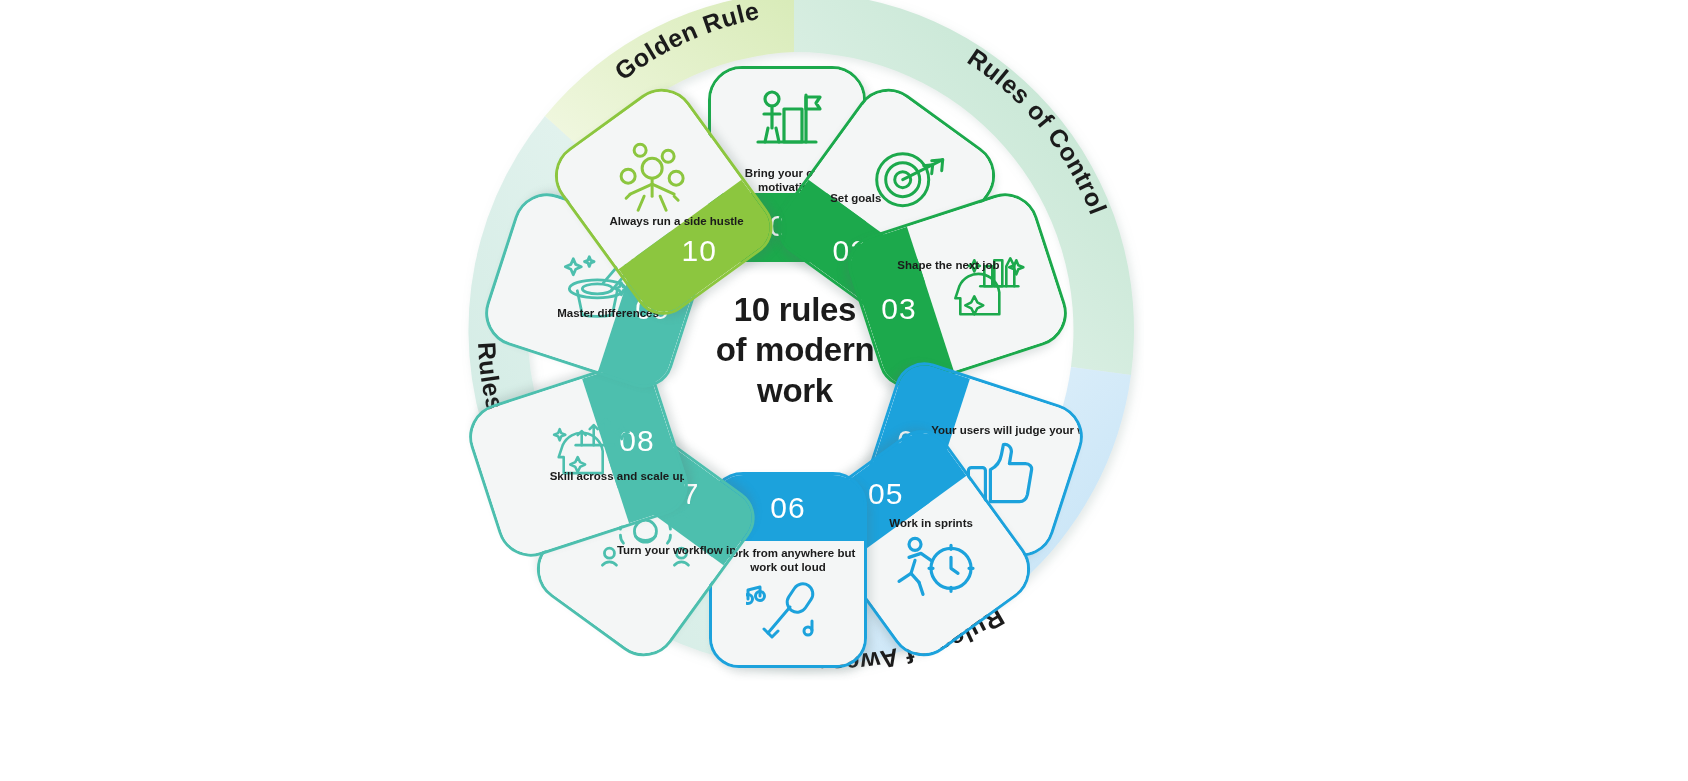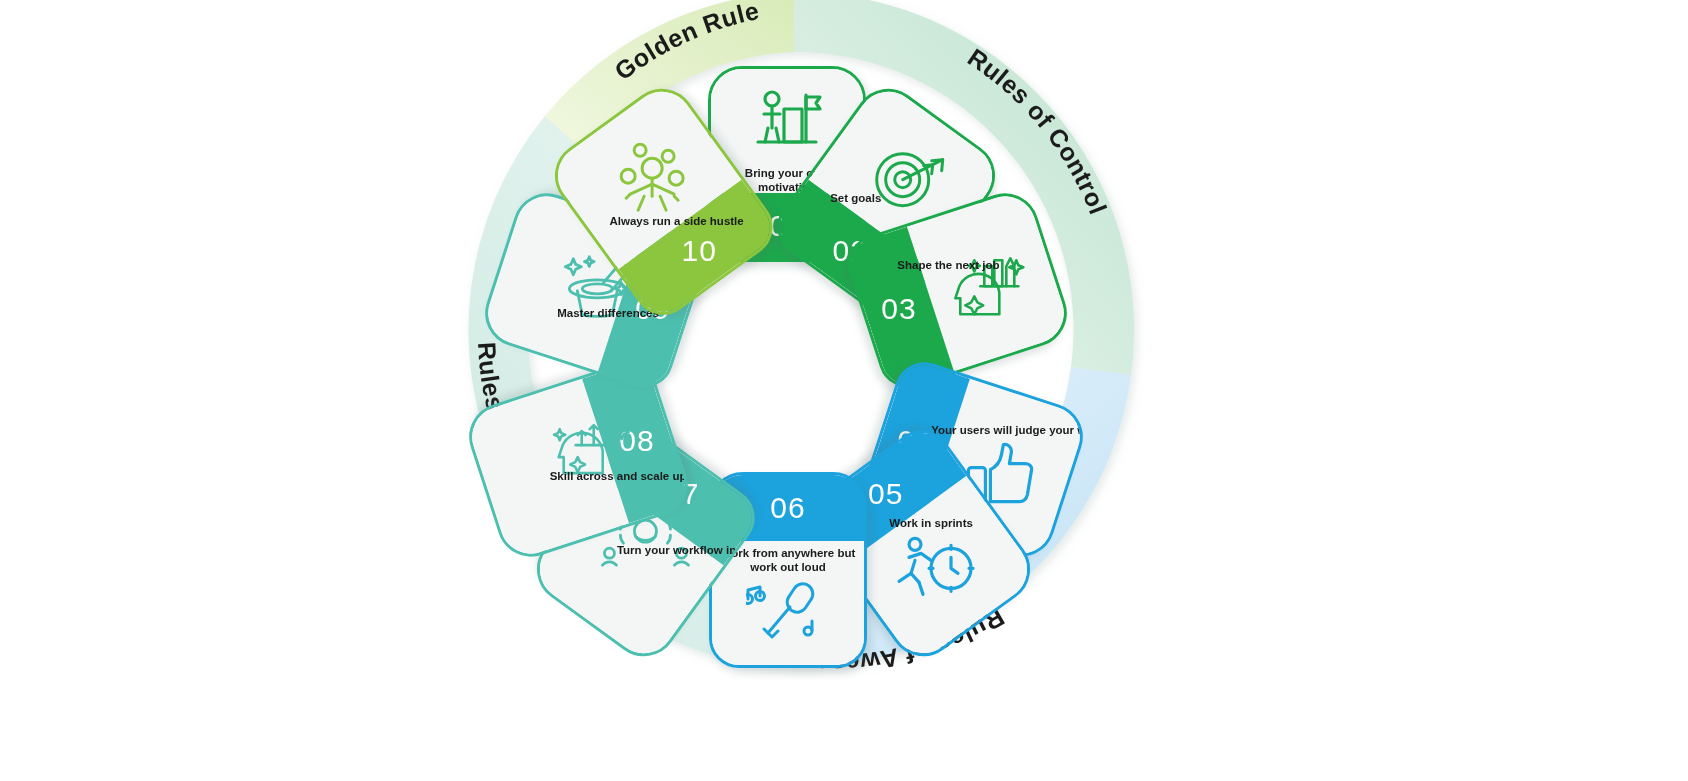--- a/index.html
+++ b/index.html
@@ -182,20 +182,25 @@
       </text>
       <text>
         <textPath href="#arcGrowth" startOffset="16%">Rules of Growth</textPath>
       </text>
       <text>
         <textPath href="#arcGolden" startOffset="26%">Golden Rule</textPath>
       </text>
     </svg>
   </div>
 
+  <div id="center-title">
+    <div>10 rules</div>
+    <div>of modern</div>
+    <div>work</div>
+  </div>
 
   <div class="card upright" style="left:708px; top:66px; transform: rotate(0deg);">
     <div class="card-inner framed" style="border-color:#1CA94C;">
       <div class="body" style="top:0; bottom:66px; height:auto;">
         <div class="ico" style="margin-top:14px;">
           <svg width="74" height="72" viewBox="0 0 74 72" fill="none" stroke="#1CA94C" stroke-width="3.2" stroke-linecap="round" stroke-linejoin="round">
             <circle cx="22" cy="12" r="7"></circle>
             <path d="M22 19 v22"></path>
             <path d="M14 27 h16"></path>
             <path d="M18 41 l-3 14 M26 41 l3 14"></path>

